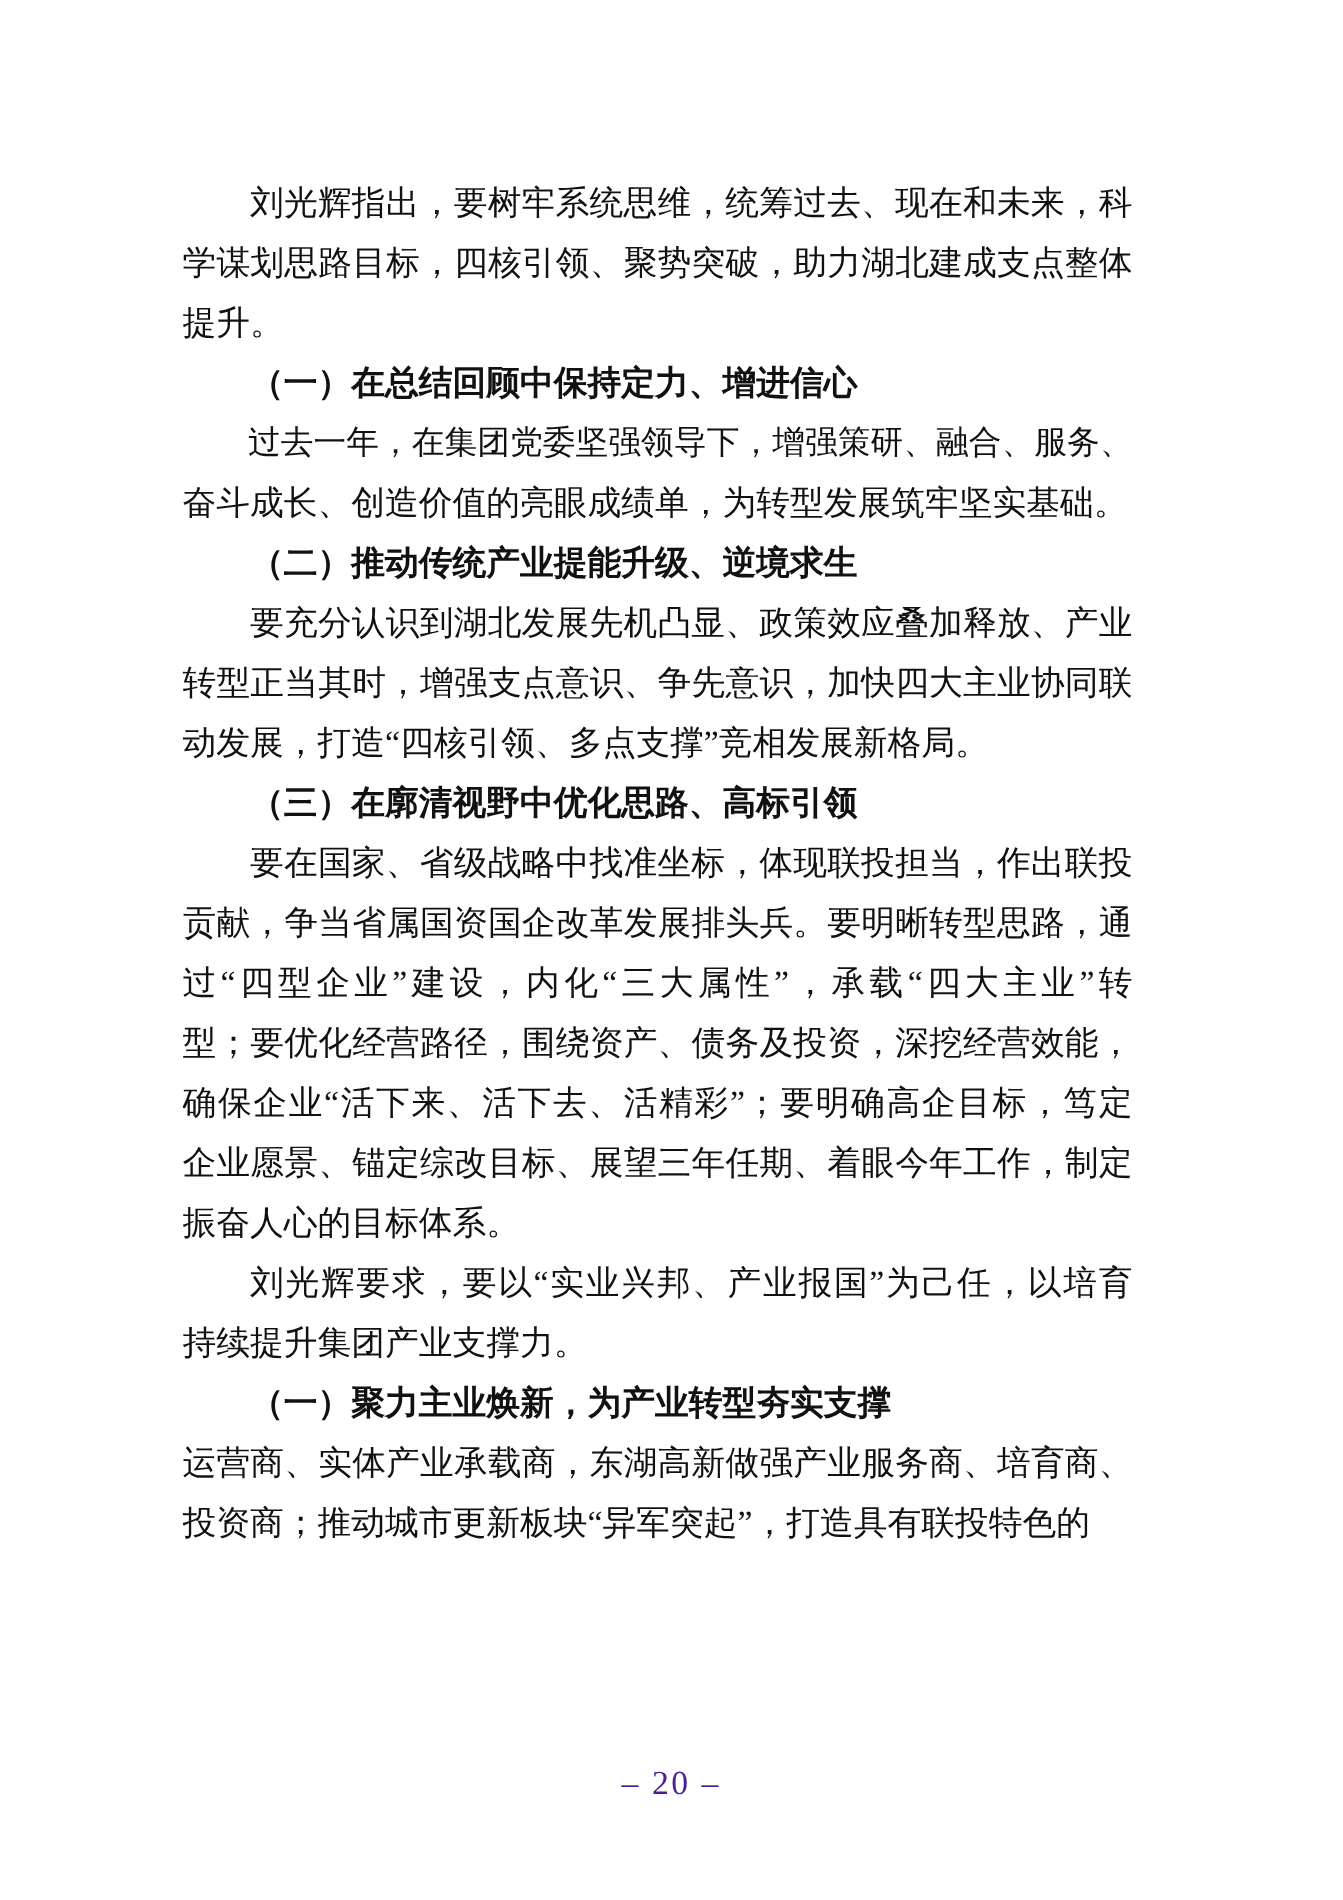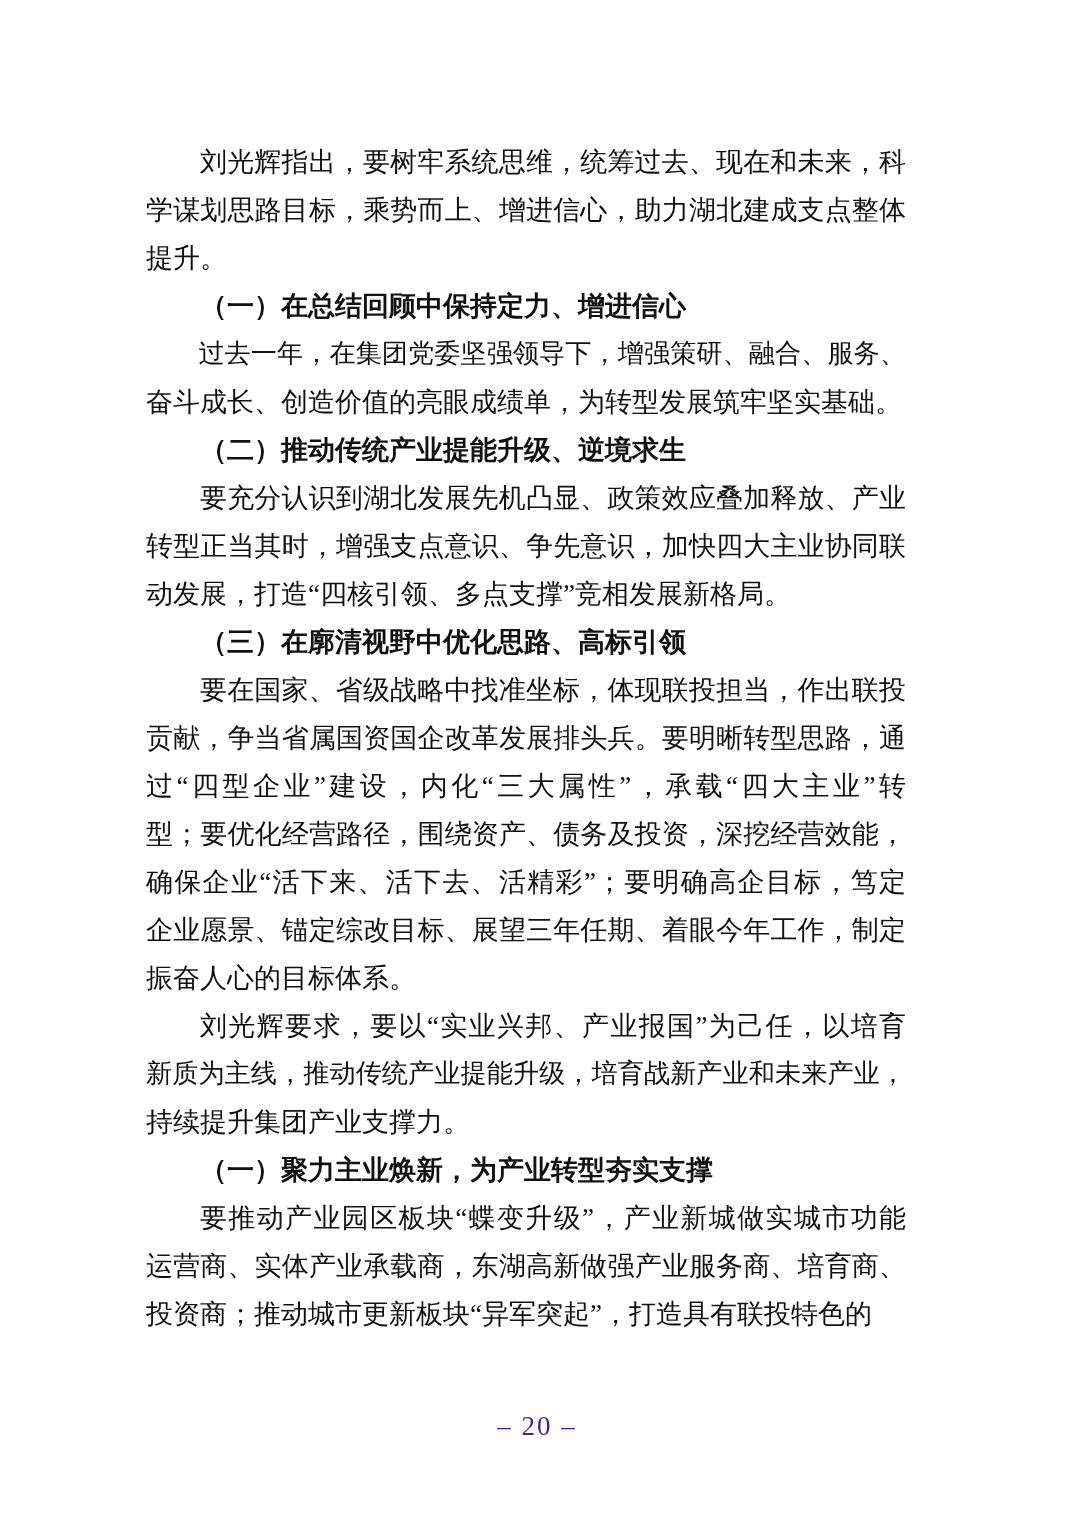--- a/index.html
+++ b/index.html
@@ -53,39 +53,37 @@
     color: #4c1d95;
     letter-spacing: 2px;
   }
 </style>
 </head>
 <body>
 
 <div class="page">
   <div class="content" id="doc-content">
       <div class="line first">刘光辉指出，要树牢系统思维，统筹过去、现在和未来，科</div>
-      <div class="line">学谋划思路目标，乘势而上、增进信心，助力湖北建成支点整体</div>
+      <div class="line">学谋划思路目标，四核引领、聚势突破，助力湖北建成支点整体</div>
       <div class="line lastline">提升。</div>
       <div class="line first lastline heading">（一）在总结回顾中保持定力、增进信心</div>
       <div class="line first" style="font-size: 26.2px;">过去一年，在集团党委坚强领导下，增强策研、融合、服务、</div>
       <div class="line lastline">奋斗成长、创造价值的亮眼成绩单，为转型发展筑牢坚实基础。</div>
       <div class="line first lastline heading">（二）推动传统产业提能升级、逆境求生</div>
       <div class="line first">要充分认识到湖北发展先机凸显、政策效应叠加释放、产业</div>
       <div class="line">转型正当其时，增强支点意识、争先意识，加快四大主业协同联</div>
       <div class="line lastline">动发展，打造“四核引领、多点支撑”竞相发展新格局。</div>
       <div class="line first lastline heading">（三）在廓清视野中优化思路、高标引领</div>
       <div class="line first">要在国家、省级战略中找准坐标，体现联投担当，作出联投</div>
       <div class="line">贡献，争当省属国资国企改革发展排头兵。要明晰转型思路，通</div>
       <div class="line">过“四型企业”建设，内化“三大属性”，承载“四大主业”转</div>
       <div class="line">型；要优化经营路径，围绕资产、债务及投资，深挖经营效能，</div>
       <div class="line">确保企业“活下来、活下去、活精彩”；要明确高企目标，笃定</div>
       <div class="line">企业愿景、锚定综改目标、展望三年任期、着眼今年工作，制定</div>
       <div class="line lastline">振奋人心的目标体系。</div>
       <div class="line first">刘光辉要求，要以“实业兴邦、产业报国”为己任，以培育</div>
-      <div class="line" style="font-size: 26.2px;">新质为主线，推动传统产业提能升级，培育战新产业和未来产业，</div>
       <div class="line lastline">持续提升集团产业支撑力。</div>
       <div class="line first lastline heading">（一）聚力主业焕新，为产业转型夯实支撑</div>
-      <div class="line first">要推动产业园区板块“蝶变升级”，产业新城做实城市功能</div>
       <div class="line">运营商、实体产业承载商，东湖高新做强产业服务商、培育商、</div>
       <div class="line lastline">投资商；推动城市更新板块“异军突起”，打造具有联投特色的</div>
     </div>
   <div class="page-number">– 20 –</div>
 </div>
 
 </body></html>

